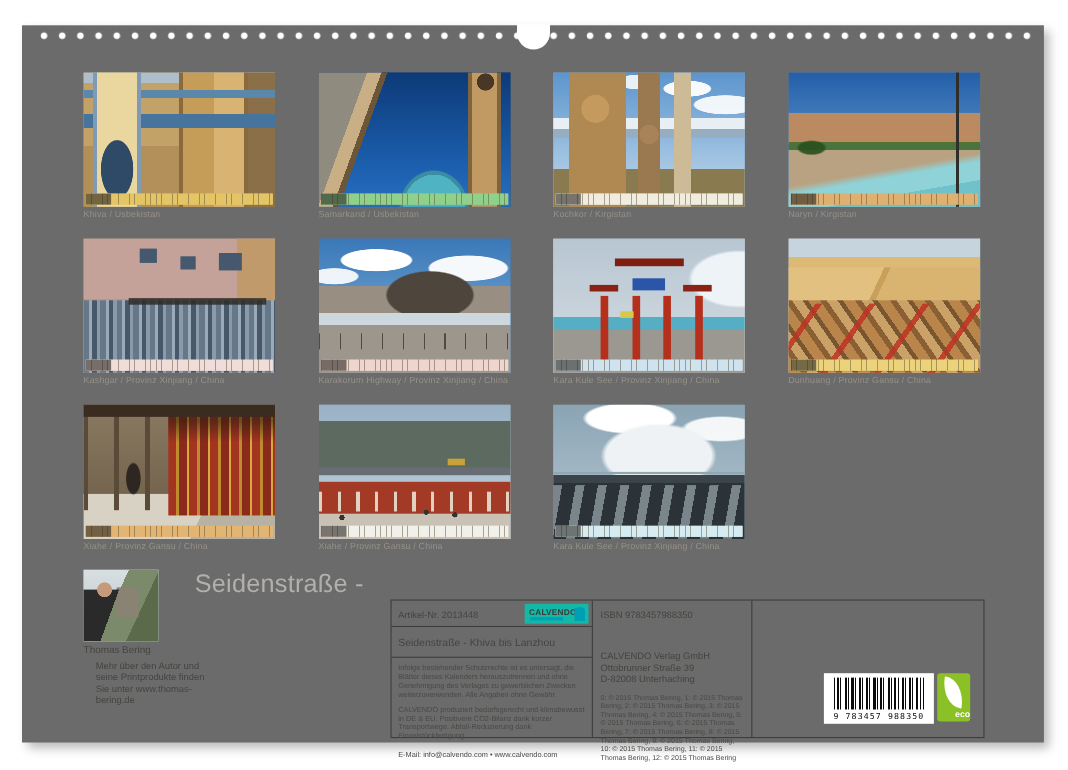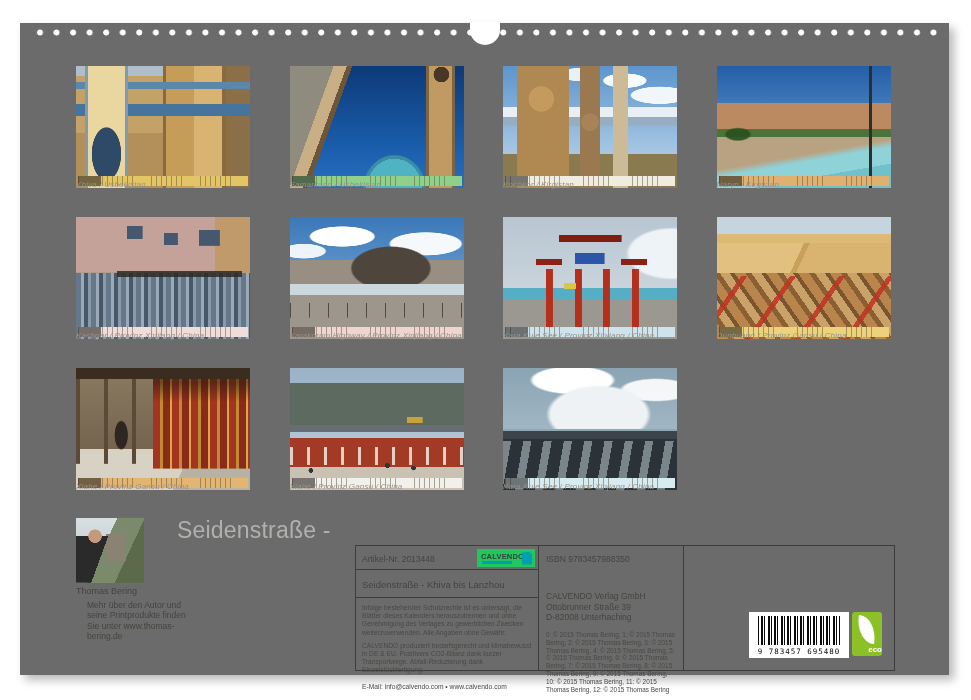--- a/index.html
+++ b/index.html
@@ -18,21 +18,21 @@
 
   
   .thumbs { position:absolute; left:56px; top:43px; width:815px;
             display:grid; grid-template-columns:repeat(4,174px); column-gap:39.5px; row-gap:15px; }
   .cell { position:relative; width:174px; height:136px; }
   .photo { position:relative; width:174px; height:122px; background-repeat:no-repeat; background-color:#888; }
   .strip { position:absolute; left:2px; right:2px; top:110px; height:10px;
            background-image:repeating-linear-gradient(90deg, rgba(95,85,60,0.5) 0 0.6px, var(--tint) 0.6px 4.9px);
            background-color:var(--tint); }
   .strip::before { content:""; position:absolute; left:0; top:0; width:23px; height:100%; background:rgba(45,42,38,0.62); }
-  .caption { position:absolute; left:0; top:114px; font-size:8px; color:#96918a; letter-spacing:0.2px; white-space:nowrap;font-style:italic; }
+  .caption { position:absolute; left:0; top:124px; font-size:8px; color:#96918a; letter-spacing:0.2px; white-space:nowrap; }
 
   .s1{--tint:#e4c566;} .s2{--tint:#8fd08a;} .s3{--tint:#f0ede0;} .s4{--tint:#e0b070;}
   .s5{--tint:#efe9d2;} .s6{--tint:#f0dcd8;} .s7{--tint:#eed6ce;} .s8{--tint:#cfe3ee;}
   .s9{--tint:#ecd27a;} .s10{--tint:#e2b573;} .s11{--tint:#f2f0ea;} .s12{--tint:#d6ecf0;}
 
   
   .p1 { background-color:#b99350;
     background-image:
       radial-gradient(ellipse 15px 27px at 17.5% 72%, #2e4a66 0 96%, rgba(0,0,0,0) 100%),
       linear-gradient(90deg, rgba(0,0,0,0) 0 5%, #7e9ab5 5% 7%, #ead79f 7% 28%, #7e9ab5 28% 30%, rgba(0,0,0,0) 30%),
@@ -174,21 +174,21 @@
   .author-bio  { position:absolute; left:67px; top:577px; width:100px; font-size:8.5px; line-height:1.22; color:#45443f; }
 
   .big-title { position:absolute; left:157px; top:494px; font-size:23px; line-height:1.17; color:#b2b0ad; letter-spacing:0.2px; }
 
   .info-box { position:absolute; left:335px; top:522px; width:540px; height:126px; border:1px solid #3d3d3c; overflow:visible; }
   .col1 { position:absolute; left:0; top:0; width:183px; height:100%; border-right:1px solid #3d3d3c; }
   .col2 { position:absolute; left:184px; top:0; width:144px; height:100%; border-right:1px solid #3d3d3c; overflow:visible; }
   .col3 { position:absolute; left:329px; top:0; right:0; height:100%; }
 
   .row-art { position:relative; height:24px; border-bottom:1px solid #3d3d3c; padding:8px 6px 0; font-size:8.5px; color:#45443f; }
-  .calvendo-logo { position:absolute; right:3px; top:3px; width:58px; height:18px; background:#22c55e; }
+  .calvendo-logo { position:absolute; right:3px; top:3px; width:58px; height:18px; background:#14b8a6; }
   .logo-text { position:absolute; left:4px; top:3px; font-size:7.5px; font-weight:bold; color:#3b3b3b; letter-spacing:0.2px; }
   .logo-tag  { position:absolute; left:5px; top:12px; width:30px; height:2.5px; background:#00a0b4; }
   .logo-icon { position:absolute; right:3px; top:2.5px; width:10px; height:13px; background:#00a0b4;
                clip-path:polygon(0 10%, 70% 0, 100% 20%, 100% 100%, 0 100%); }
   .row-title { height:28px; border-bottom:1px solid #3d3d3c; padding:9px 6px 0; font-size:9.5px; color:#45443f; }
   .row-legal { padding:6px 6px 0; font-size:6.7px; line-height:1.22; color:#4a4946; }
   .row-legal p + p { margin-top:5px; }
   .email-line { margin-top:9px; font-size:6.7px; color:#4a4946; }
 
   .isbn { padding:8px 6px 0; font-size:8.5px; color:#45443f; }
@@ -301,21 +301,21 @@
         <div class="publisher">
           <div>CALVENDO Verlag GmbH</div>
           <div>Ottobrunner Straße 39</div>
           <div>D-82008 Unterhaching</div>
         </div>
         <div class="credits">0: © 2015 Thomas Bering, 1: © 2015 Thomas Bering, 2: © 2015 Thomas Bering, 3: © 2015 Thomas Bering, 4: © 2015 Thomas Bering, 5: © 2015 Thomas Bering, 6: © 2015 Thomas Bering, 7: © 2015 Thomas Bering, 8: © 2015 Thomas Bering, 9: © 2015 Thomas Bering, 10: © 2015 Thomas Bering, 11: © 2015 Thomas Bering, 12: © 2015 Thomas Bering</div>
       </div>
       <div class="col3">
         <div class="barcode">
           <div class="bars"></div>
-          <div class="barcode-digits">9 783457 695480</div>
+          <div class="barcode-digits">9 783457 988350</div>
         </div>
         <div class="eco">
           <div class="eco-leaf"></div>
           <div class="eco-text">eco</div>
         </div>
       </div>
     </div>
   </div>
 </div>
 

